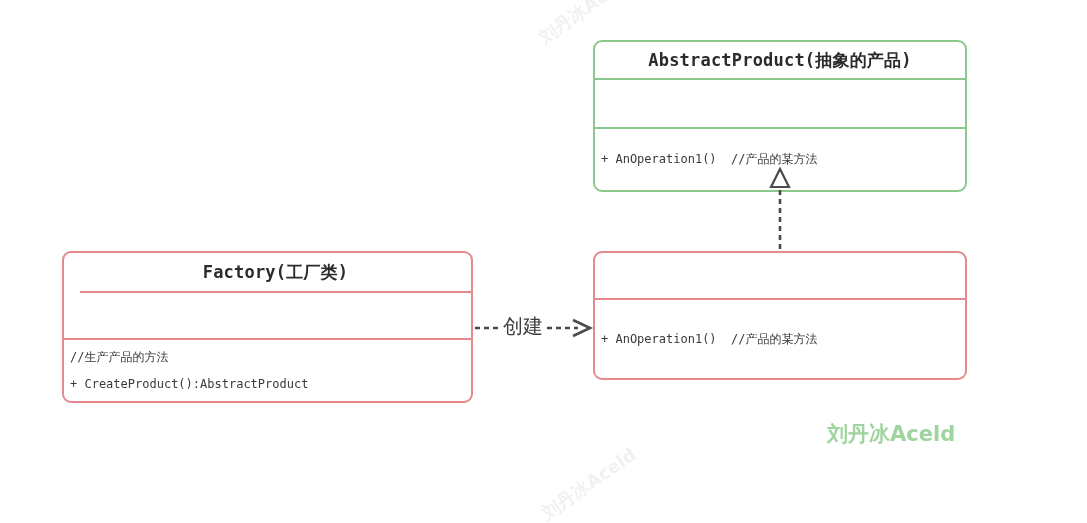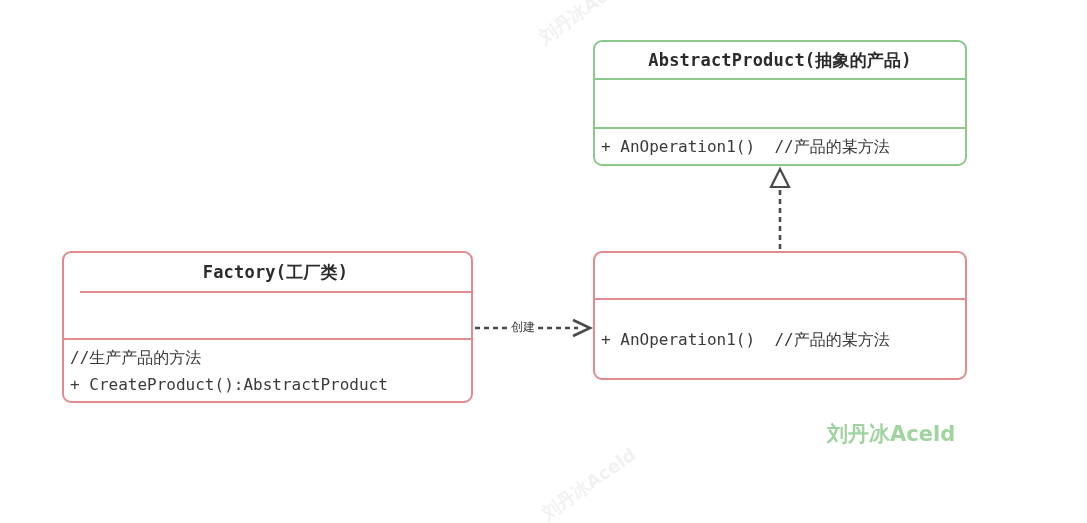--- a/index.html
+++ b/index.html
@@ -41,41 +41,41 @@
   .sect-attrs { }
   .sect-methods {
     flex: 1;
     display: flex;
     flex-direction: column;
     justify-content: center;
     padding: 2px 0 2px 6px;
   }
   .method-line {
     font-family: "DejaVu Sans Mono", "Liberation Mono", monospace;
-    font-size: 16px;
+    font-size: 12px;
     color: #3a3a3a;
     line-height: 27px;
     white-space: pre;
   }
   
   .arrow-layer {
     position: absolute;
     left: 0; top: 0;
     width: 1087px;
     height: 523px;
     pointer-events: none;
   }
   .dep-label {
     position: absolute;
     left: 523px;
     top: 328px;
     transform: translate(-50%, -54%);
     background: #ffffff;
     padding: 0 3px;
-    font-size: 12px;
+    font-size: 20px;
     color: #3d3d3d;
     white-space: nowrap;
   }
   
   .author-mark {
     position: absolute;
     left: 827px;
     top: 420px;
     font-size: 21px;
     font-weight: bold;
@@ -91,21 +91,21 @@
     white-space: nowrap;
   }
   .faint-top    { left: 531px; top: -4px; }
   .faint-bottom { left: 534px; top: 472px; }
 </style>
 </head>
 <body>
 
 <div class="canvas">
 
-  <div class="class-box green" style="left:593px; top:40px; width:374px; height:126px;">
+  <div class="class-box green" style="left:593px; top:40px; width:374px; height:152px;">
     <div class="sect sect-title" style="flex:0 0 36px;">AbstractProduct(抽象的产品)</div>
     <div class="sect sect-attrs" style="flex:0 0 47px;"></div>
     <div class="sect-methods">
       <div class="method-line">+ AnOperation1()  //产品的某方法</div>
     </div>
   </div>
 
   <div class="class-box red" style="left:62px; top:251px; width:411px; height:152px;">
     <div class="sect sect-title" style="flex:0 0 38px;margin-left:16px;">Factory(工厂类)</div>
     <div class="sect sect-attrs" style="flex:0 0 45px;"></div>

